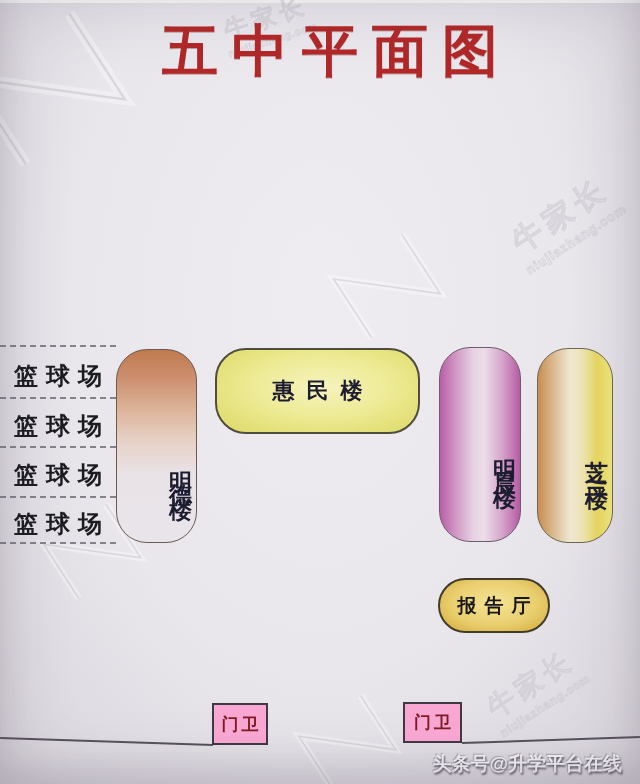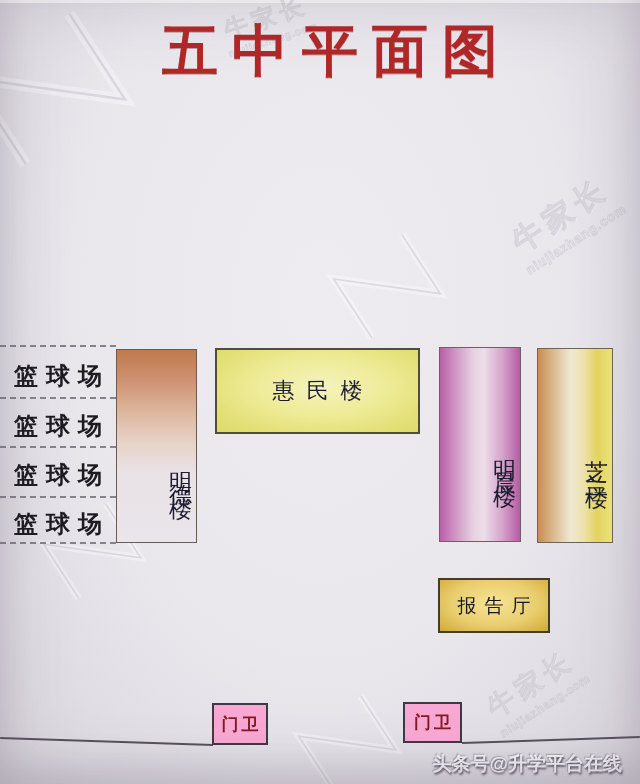--- a/index.html
+++ b/index.html
@@ -28,21 +28,21 @@
   
   .bline{position:absolute;left:0;width:116px;height:0;border-top:2px dashed #86828c;}
   .bl1{top:345px;} .bl2{top:397px;} .bl3{top:446px;} .bl4{top:496px;} .bl5{top:542px;}
   .court{position:absolute;left:0;width:116px;text-align:center;
        font-family:"Liberation Serif",serif;font-weight:bold;font-size:24px;color:#1b1b20;
        letter-spacing:8px;text-indent:8px;}
   .c1{top:360px;} .c2{top:410px;} .c3{top:459px;} .c4{top:508px;}
 
   
   .bld{position:absolute;box-sizing:border-box;font-family:"Liberation Serif",serif;
-       font-weight:normal;color:#1d1d32;}
+       font-weight:bold;color:#1d1d32;border-radius:31px;}
   .vert{writing-mode:vertical-rl;text-orientation:upright;font-size:23px;letter-spacing:13px;
        display:flex;justify-content:center;}
   .mingde{left:116px;top:349px;width:81px;height:194px;border:1px solid #6b5a50;
        background:linear-gradient(180deg,#bf7a4d 0%,#cd9070 15%,#ddb69c 32%,#e7d2c8 48%,#e9e2e6 64%,#e9e5eb 100%);
        padding-top:52px;}
   .huimin{left:215px;top:348px;width:205px;height:86px;border:2px solid #4e4d3e;
        background:radial-gradient(ellipse at 52% 45%, #f5f3bd 0%, #eeeb97 45%, #e3e078 78%, #dcd96c 100%);
        display:flex;align-items:center;justify-content:center;font-size:22px;letter-spacing:12px;text-indent:12px;}
   .mingchen{left:439px;top:347px;width:82px;height:195px;border:1px solid #6d5f6a;
        background:linear-gradient(90deg,#b95ea8 0%,#ce93c2 18%,#e7d2e3 42%,#ecdee9 55%,#d5a3c9 78%,#b65ba5 100%);

